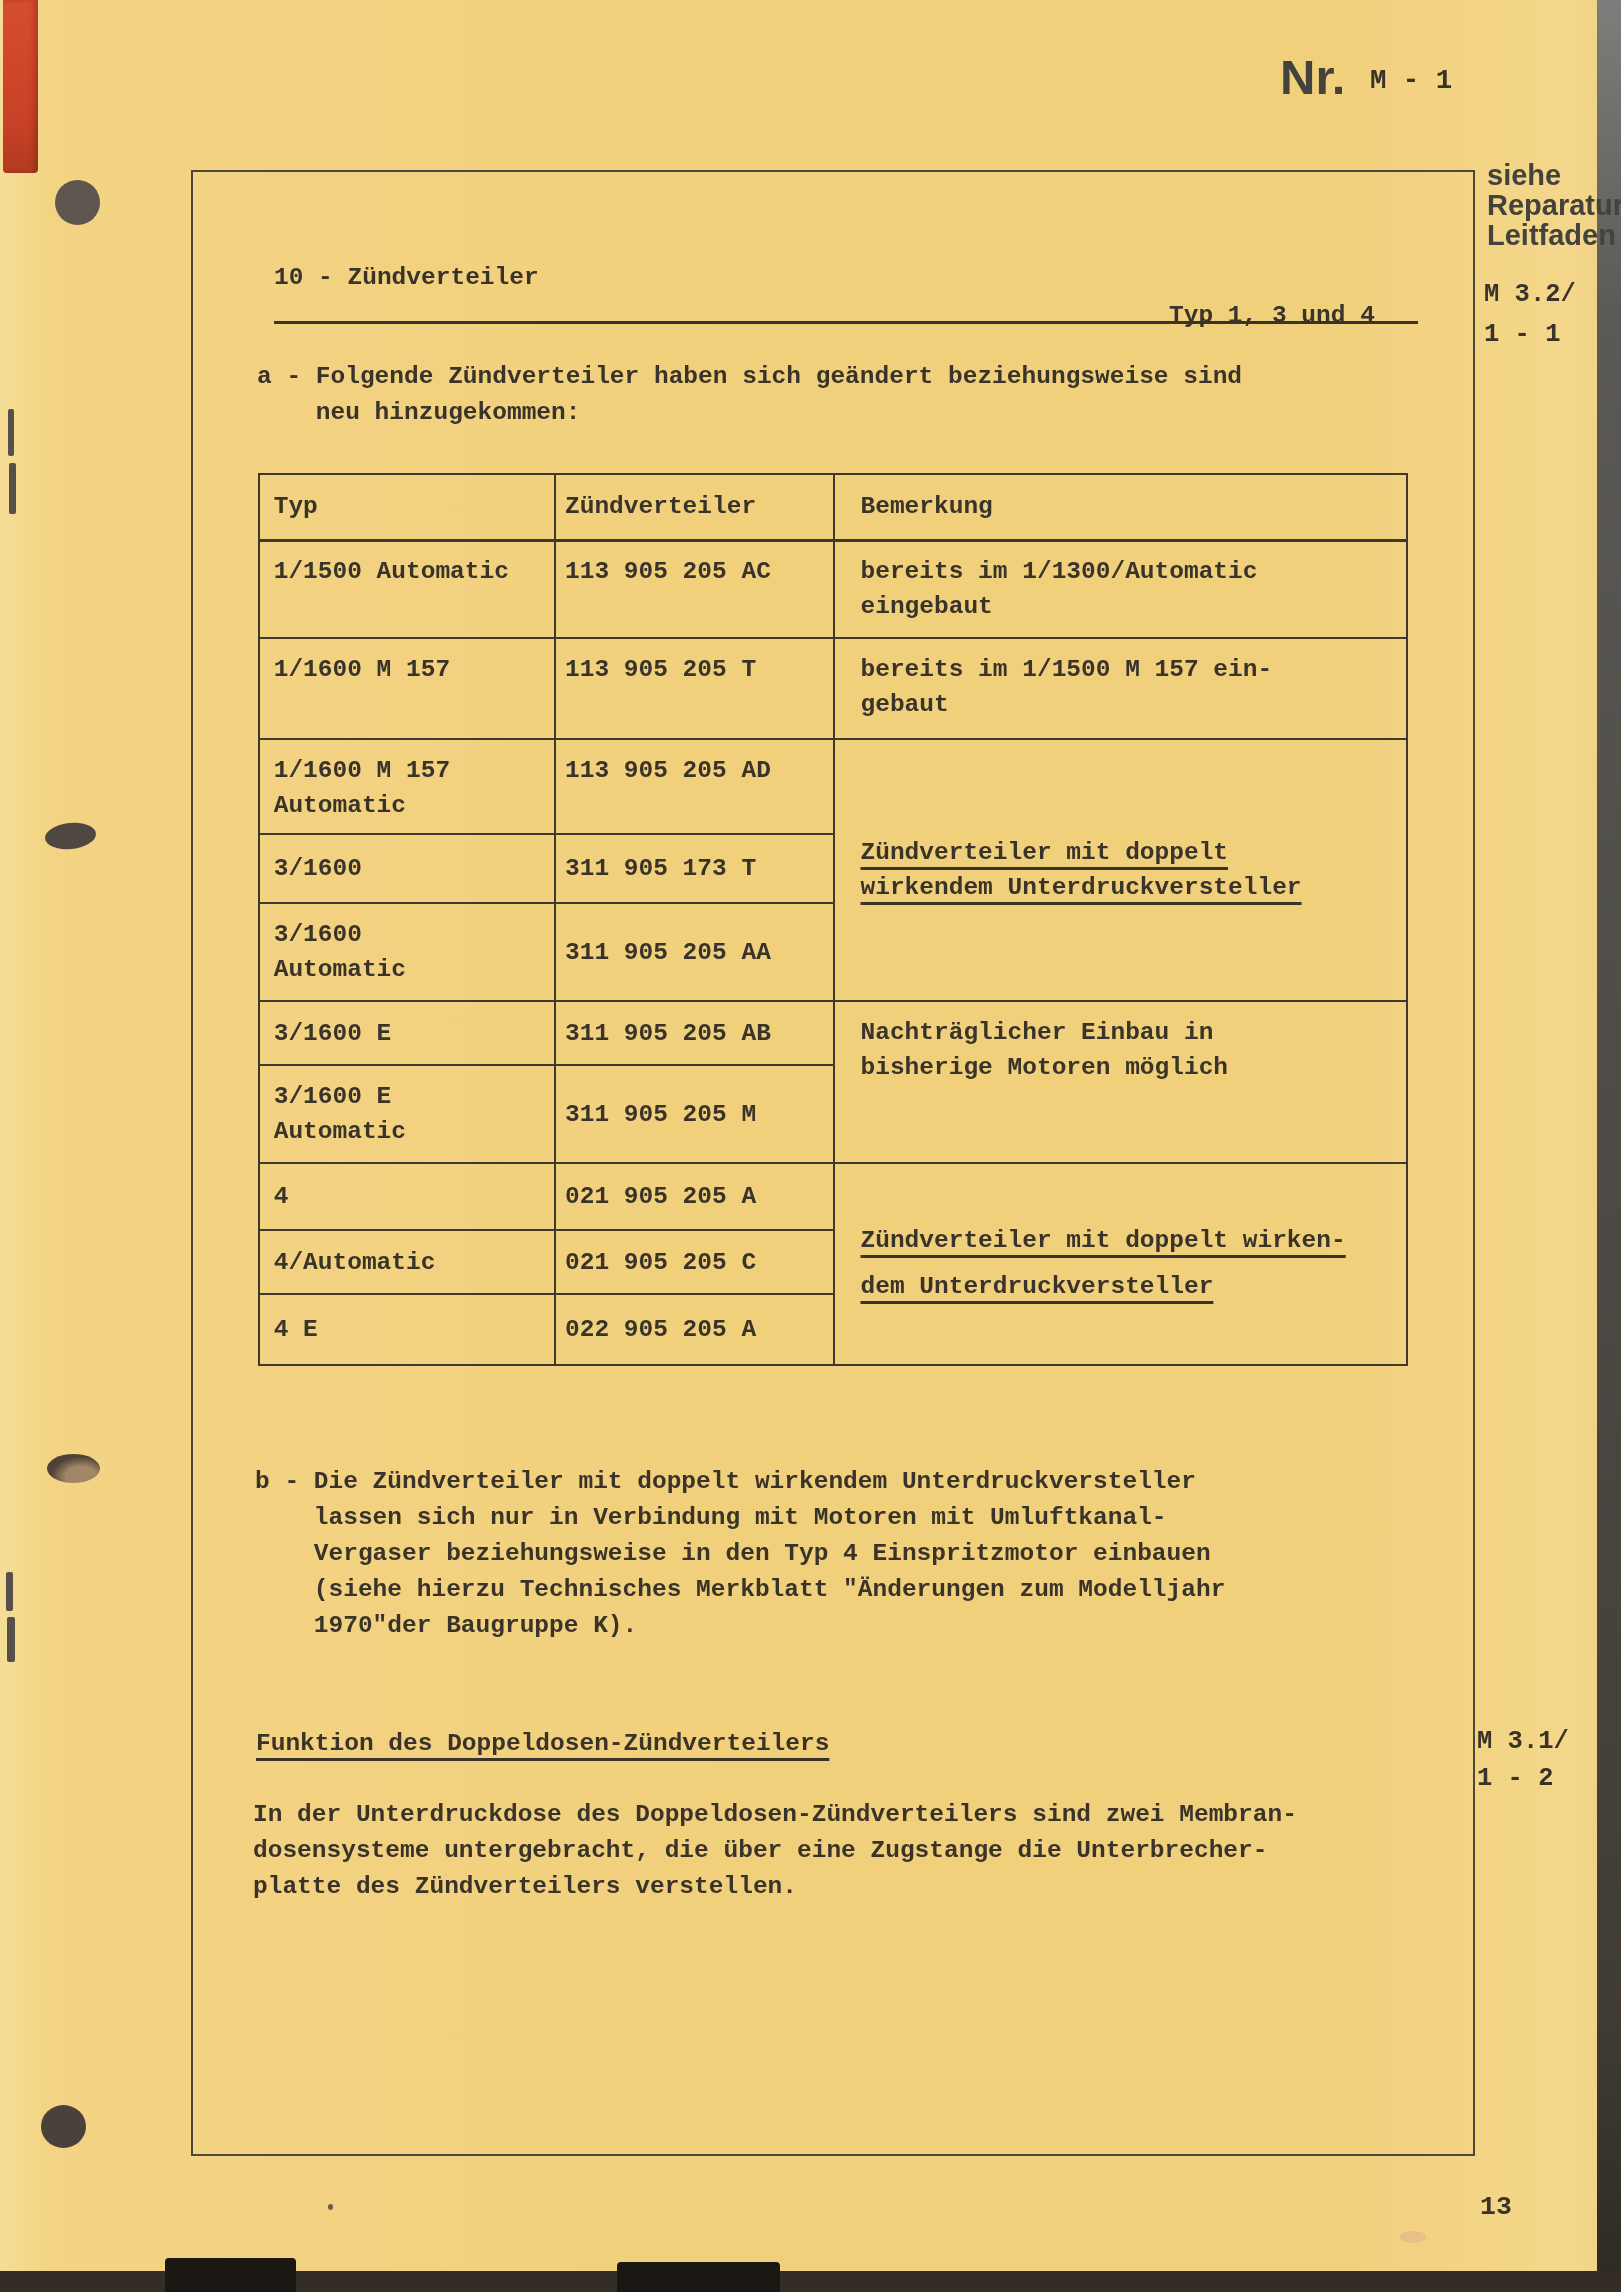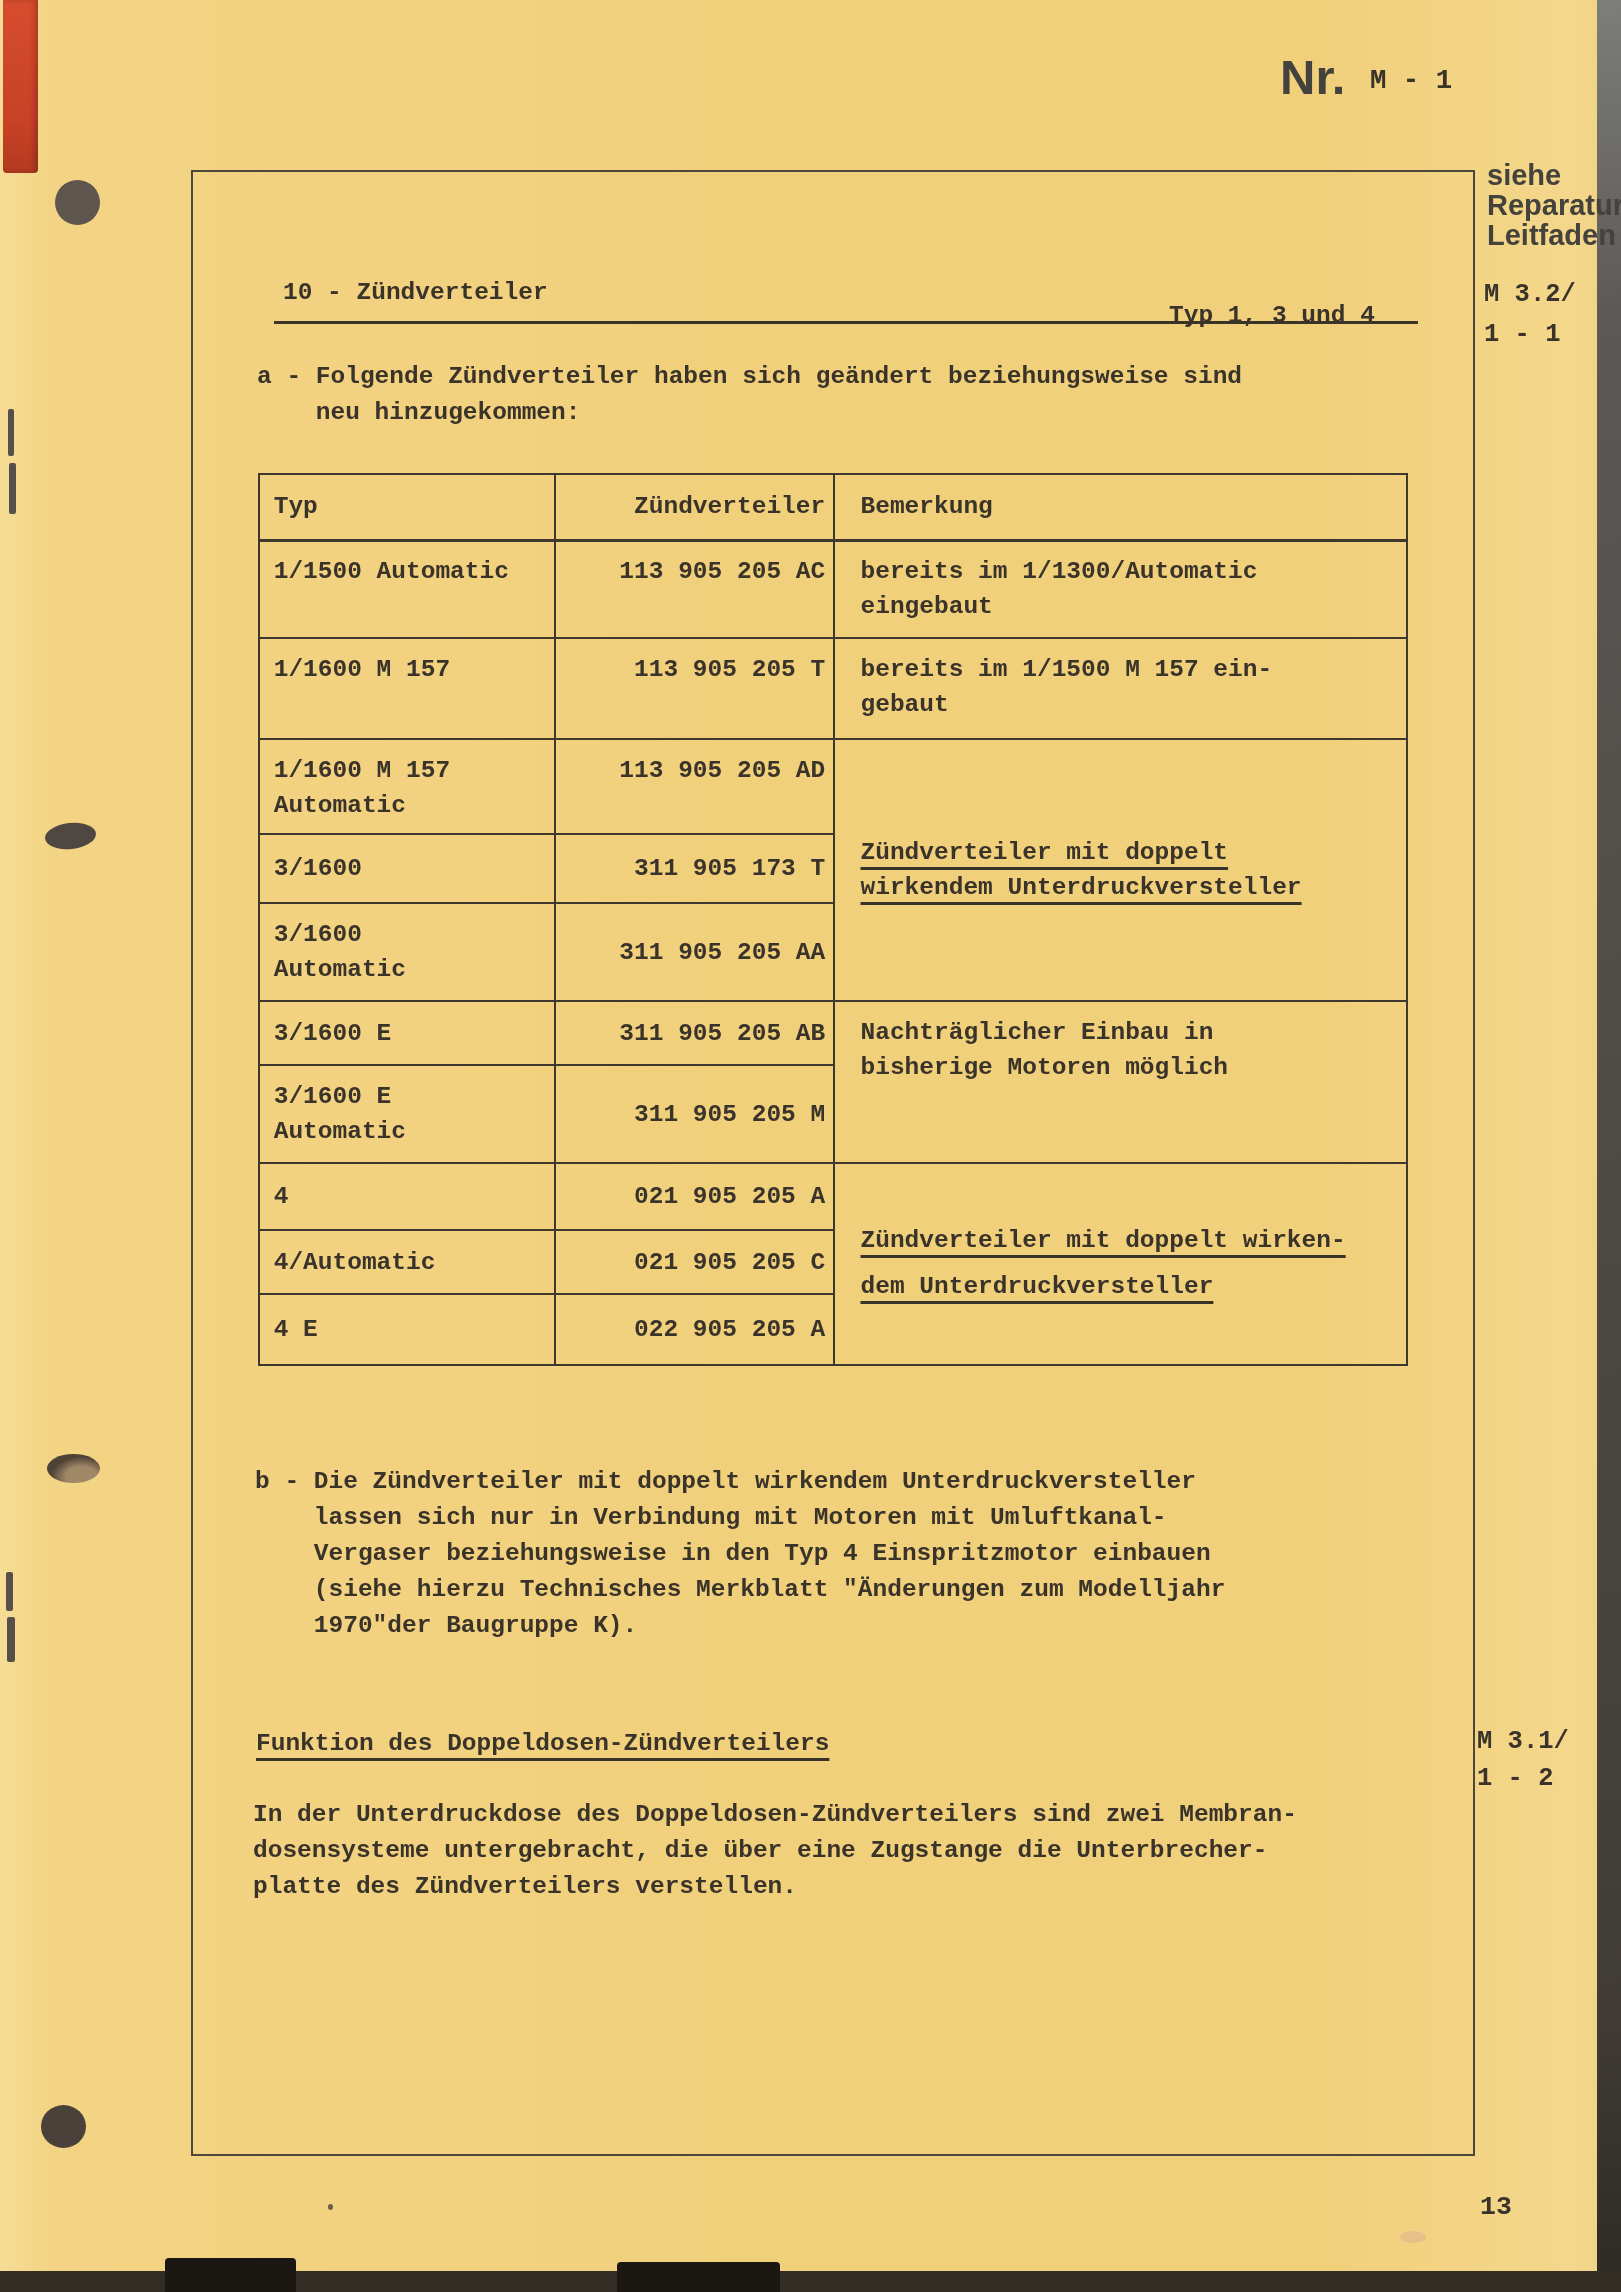--- a/index.html
+++ b/index.html
@@ -32,21 +32,21 @@
   .title-rule { left:274px; top:321px; width:1144px; height:2.9px; background:#3a332a; }
 
   
   table.zv { position:absolute; left:258px; top:473px; width:1149px;
     border-collapse:collapse; table-layout:fixed;
     font-family:"Liberation Mono","DejaVu Sans Mono",monospace; font-weight:bold;
     font-size:24.5px; color:#3a332a; }
   table.zv td, table.zv th { border:2.9px solid #3e382e; vertical-align:middle;
     line-height:35px; white-space:pre-wrap; text-align:left; font-weight:bold; padding:0 7.8px 0 13.7px; }
   table.zv th { border-bottom:3.9px solid #3e382e; }
-  table.zv .c2 { padding-left:9px;text-align:right; }
+  table.zv .c2 { padding-left:9px; }
   table.zv .c3 { padding-left:25.5px; }
   table.zv .vtop { vertical-align:top; padding-top:12.7px;margin-left:32px; }
   table.zv .merged-mid { vertical-align:middle; }
   table.zv .wide-lh { line-height:46px; }
 
   .smudge { left:1400px; top:2231px; width:25.5px; height:11.8px; background:#dfac92; opacity:.5; border-radius:50%; }
   .small-dot { left:328px; top:2204px; width:4.9px; height:5.9px; background:#6a5d4c; border-radius:50%; }
 </style>
 </head>
 <body>
@@ -75,21 +75,21 @@
   <div class="abs sans pre" style="left:1487px; top:160px; font-size:29px; line-height:30px;">siehe
 Reparatur-
 Leitfaden</div>
   <div class="abs mono pre" style="left:1484px; top:275px; font-size:25.5px; line-height:40px;">M 3.2/
 1 - 1</div>
   <div class="abs mono pre" style="left:1477px; top:1723px; font-size:25.5px; line-height:37px;">M 3.1/
 1 - 2</div>
 
   <div class="abs content-box"></div>
 
-  <div class="abs mono body-text" style="left:274px; top:275px;margin-left:9px;">10 - Zündverteiler</div>
+  <div class="abs mono body-text" style="left:274px; top:260px;">10 - Zündverteiler</div>
   <div class="abs mono body-text" style="left:1169px; top:275px;margin-top:23px;">Typ 1, 3 und 4</div>
   <div class="abs title-rule"></div>
 
   <div class="abs mono body-text pre" style="left:257px; top:359px;">a - Folgende Zündverteiler haben sich geändert beziehungsweise sind
     neu hinzugekommen:</div>
 
   <table class="zv">
     <colgroup>
         <col style="width:296px">
         <col style="width:279px">

